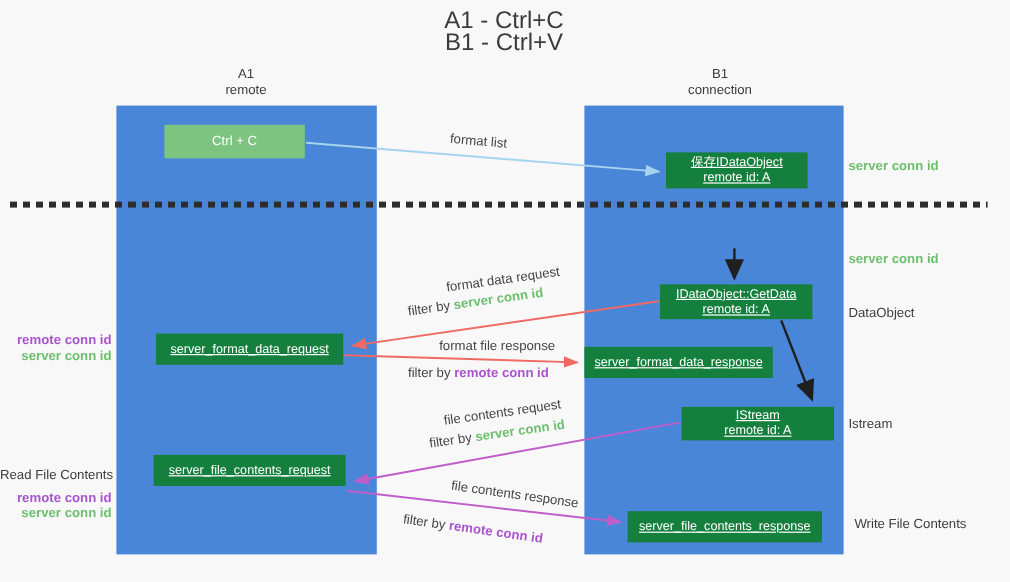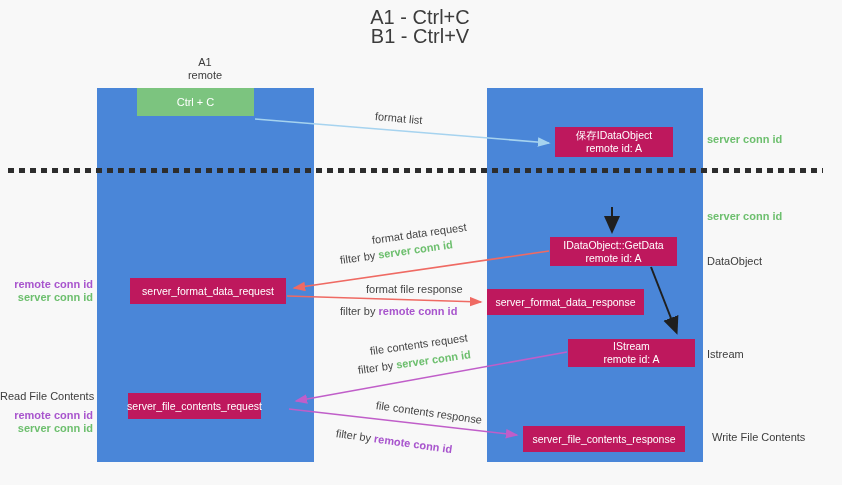--- a/index.html
+++ b/index.html
@@ -19,30 +19,30 @@
   #lane-right { left:487px; width:216px; }
 
   .dashed-sep { position:absolute; left:8px; top:168px; width:815px; height:5px; z-index:2;
                 background:repeating-linear-gradient(to right,#2d2d2d 0 6px,transparent 6px 11px); }
 
   svg.arrows { position:absolute; left:0; top:0; z-index:3; pointer-events:none; }
 
   .node { position:absolute; z-index:4; display:flex; flex-direction:column; align-items:center;
           justify-content:center; color:#fff; text-align:center; }
   .node.green  { background:#7cc47f; font-size:11px; }
-  .node.orange { background:#be185d; font-size:10.5px; line-height:13px; }
+  .node.orange { background:#15803d; font-size:10.5px; line-height:13px;text-decoration:underline; }
 
-  #n-ctrlc  { left:137px; top:88px; width:117px; height:28px;justify-content:center; }
+  #n-ctrlc  { left:137px; top:104px; width:117px; height:28px;justify-content:center; }
   #n-save   { left:555px; top:127px; width:118px; height:30px; }
   #n-ctrlv  { left:553px; top:179px; width:118px; height:27px; }
   #n-getdata{ left:550px; top:237px; width:127px; height:29px; }
   #n-fmtrsp { left:487px; top:289px; width:157px; height:26px; }
   #n-istream{ left:568px; top:339px; width:127px; height:28px; }
   #n-fmtreq { left:130px; top:278px; width:156px; height:26px; }
-  #n-filereq{ left:128px; top:393px; width:133px; height:26px; }
+  #n-filereq{ left:128px; top:379px; width:160px; height:26px; }
   #n-filersp{ left:523px; top:426px; width:162px; height:26px; }
 
   .lbl { position:absolute; z-index:5; font-size:11px; color:#454545; white-space:nowrap; }
   .rot-neg { transform:rotate(-8deg); transform-origin:left center; }
   .rot-pos { transform:rotate(8deg);  transform-origin:left center; }
   .rot-sm  { transform:rotate(5deg);  transform-origin:left center; }
   .green-txt  { color:#6dbf6e; font-weight:bold; }
   .purple-txt { color:#a855cd; font-weight:bold; }
 
   .side-left { position:absolute; left:0; width:93px; text-align:right; z-index:5;
@@ -54,20 +54,24 @@
 <div id="canvas">
 
   <div class="title">
     <div>A1 - Ctrl+C</div>
     <div>B1 - Ctrl+V</div>
   </div>
 
   <div class="col-header" id="hdr-left">
     <div>A1</div>
     <div>remote</div>
+  </div>
+  <div class="col-header" id="hdr-right">
+    <div>B1</div>
+    <div>connection</div>
   </div>
 
   <div class="lane" id="lane-left"></div>
   <div class="lane" id="lane-right"></div>
 
   <div class="dashed-sep"></div>
 
   <svg class="arrows" width="842" height="485">
     <defs>
       <marker id="m-blue" markerWidth="9" markerHeight="7" refX="7" refY="3" orient="auto">

